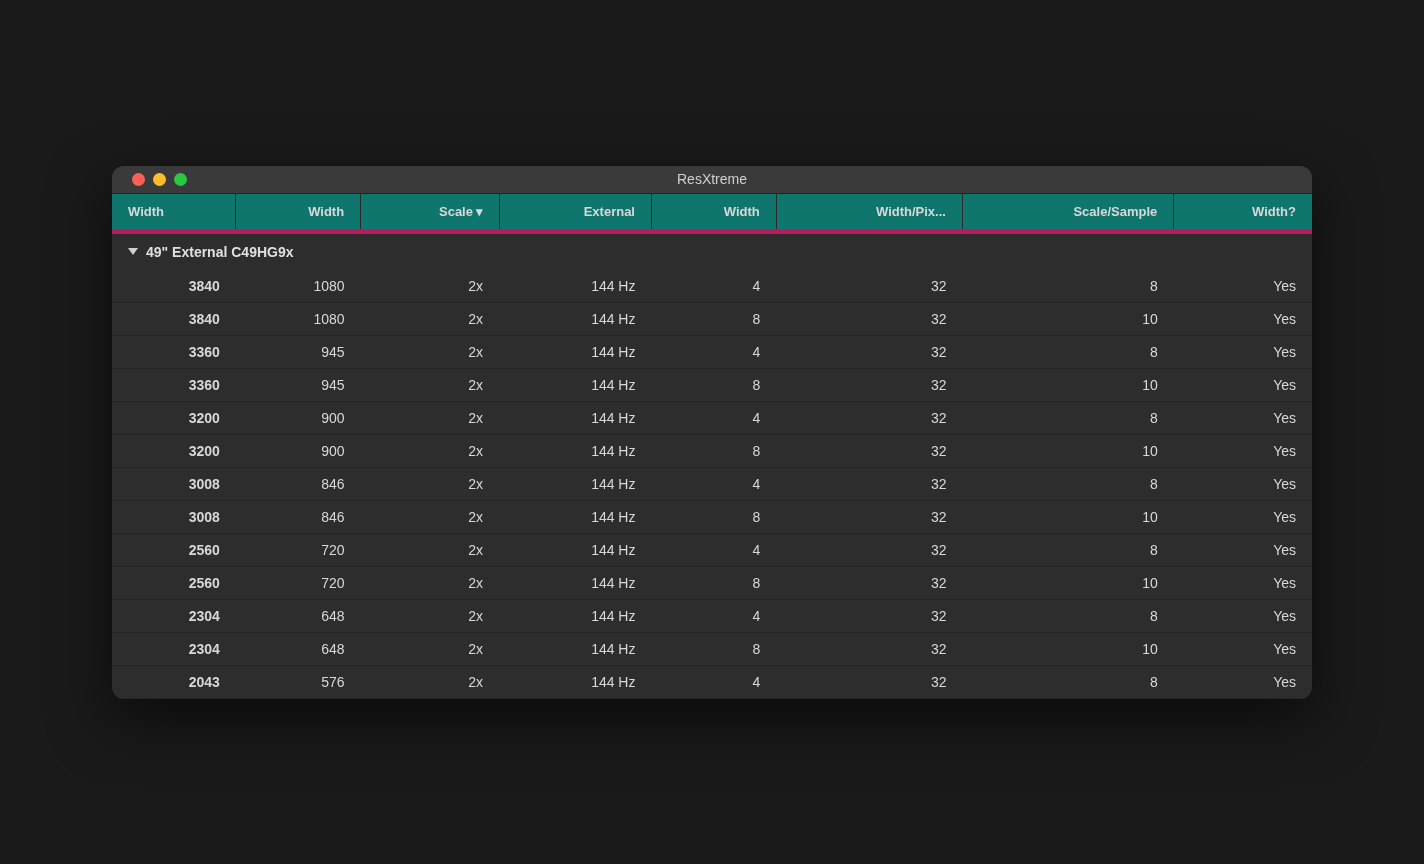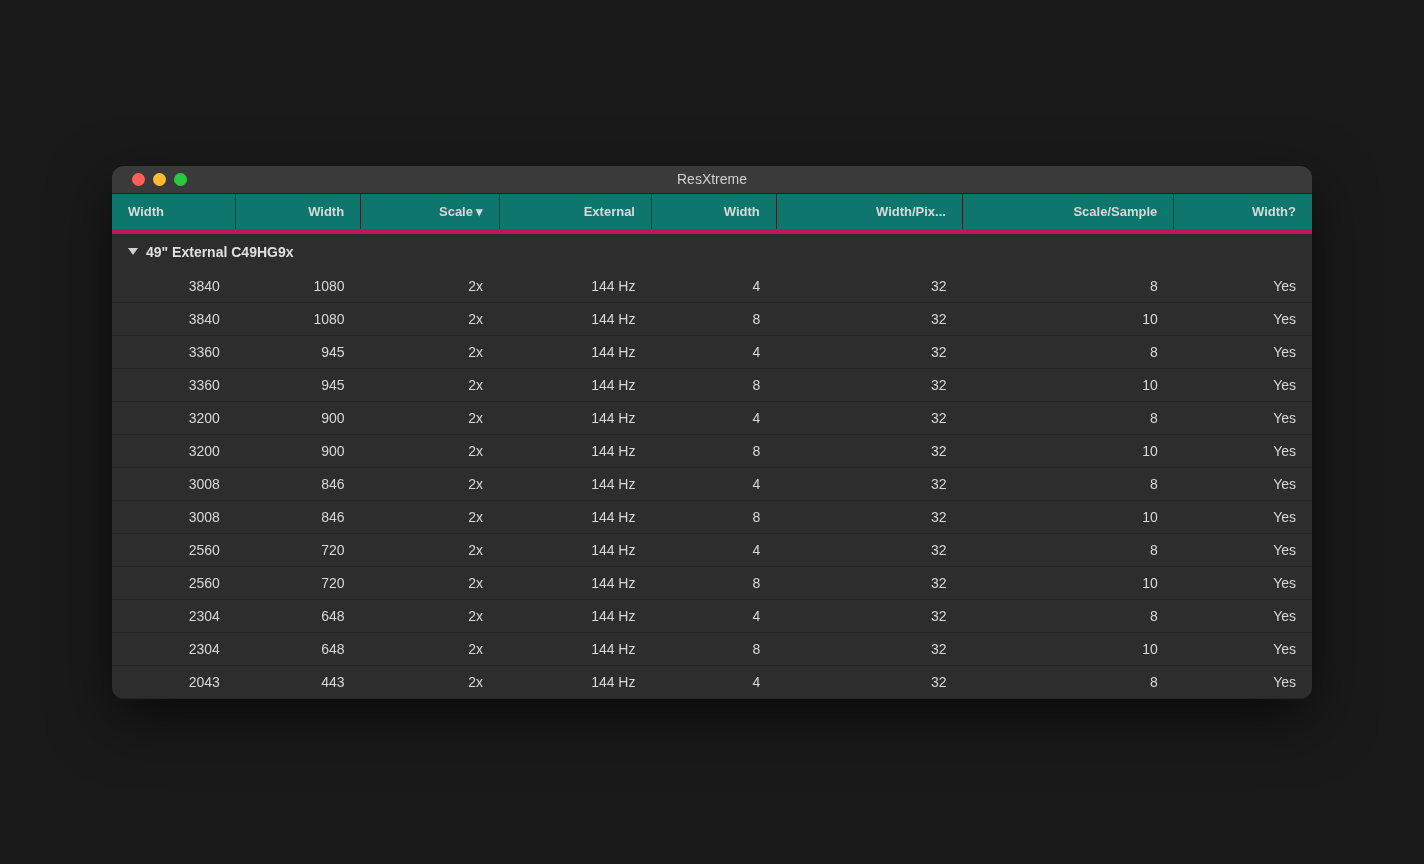--- a/index.html
+++ b/index.html
@@ -126,20 +126,21 @@
       border-bottom: 1px solid #252525;
     }
 
     tbody tr.data-row td {
       padding: 8px 16px;
       text-align: right;
       color: #d8d8d8;
     }
 
     tbody tr.data-row td:first-child {
+      font-weight: bold;
     }
   </style>
 </head>
 <body>
 
 <div class="window">
   <div class="titlebar">
     <div class="traffic-lights">
       <div class="traffic-light close"></div>
       <div class="traffic-light minimize"></div>
@@ -305,21 +306,21 @@
             <td>648</td>
             <td>2x</td>
             <td>144 Hz</td>
             <td>8</td>
             <td>32</td>
             <td>10</td>
             <td>Yes</td>
           </tr>
           <tr class="data-row">
             <td>2043</td>
-            <td>443</td>
+            <td>576</td>
             <td>2x</td>
             <td>144 Hz</td>
             <td>4</td>
             <td>32</td>
             <td>8</td>
             <td>Yes</td>
           </tr>
         </tbody>
     </table>
   </div>

